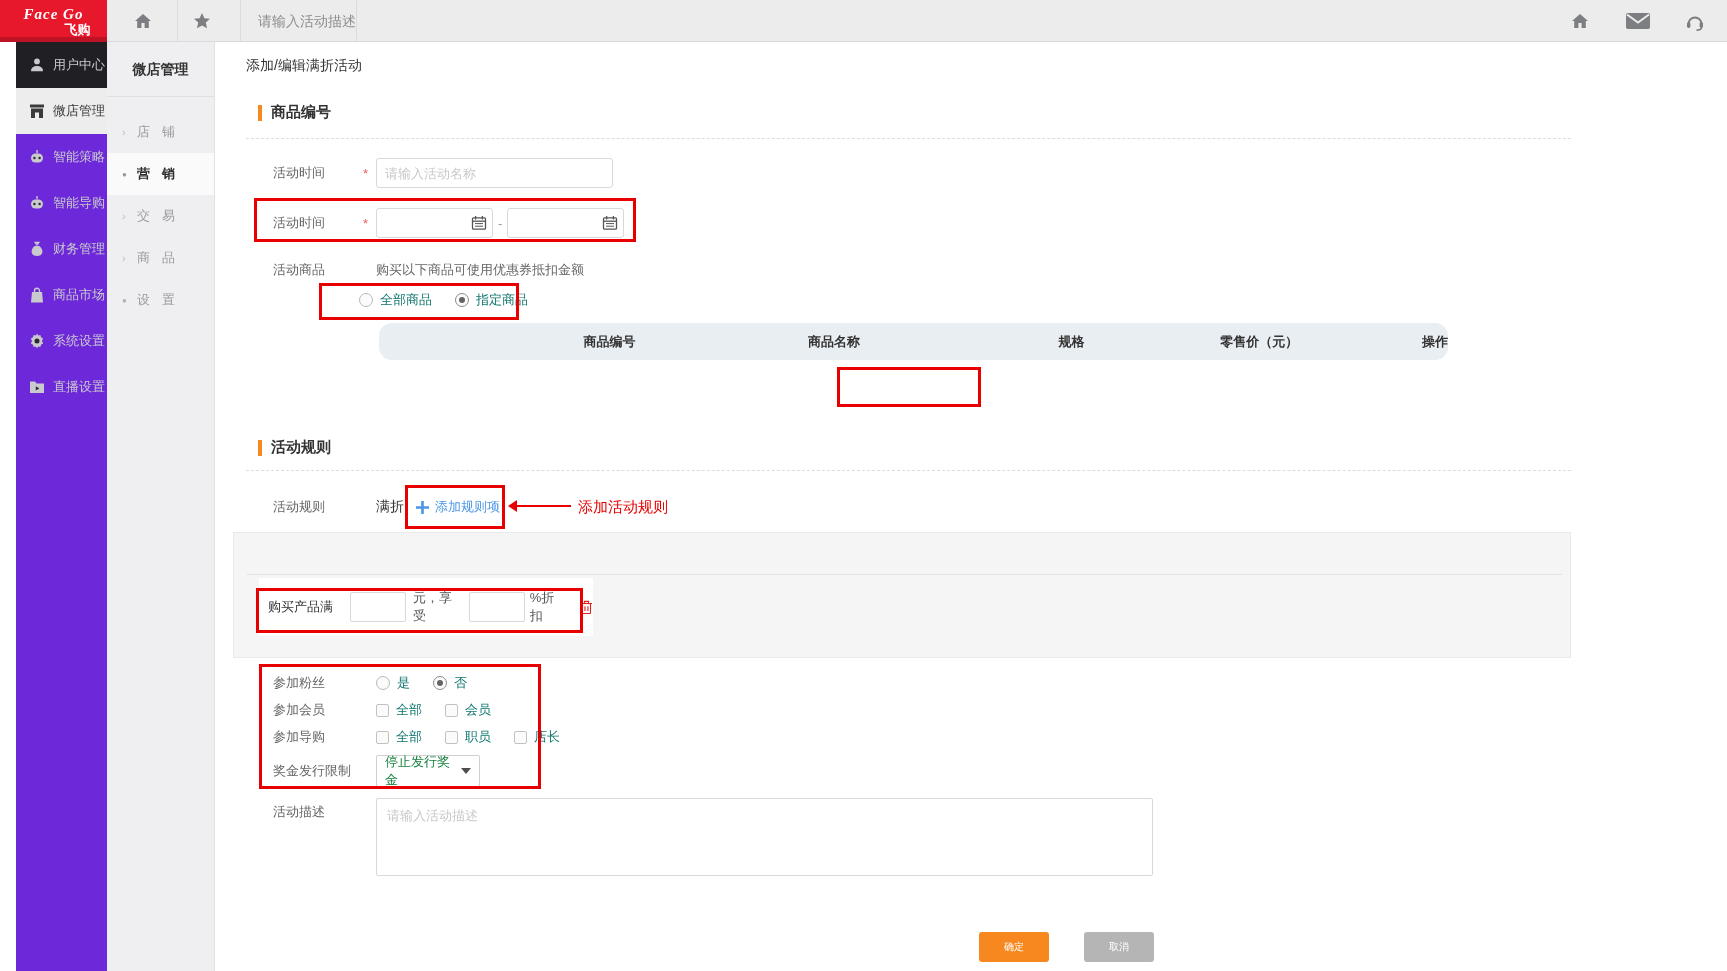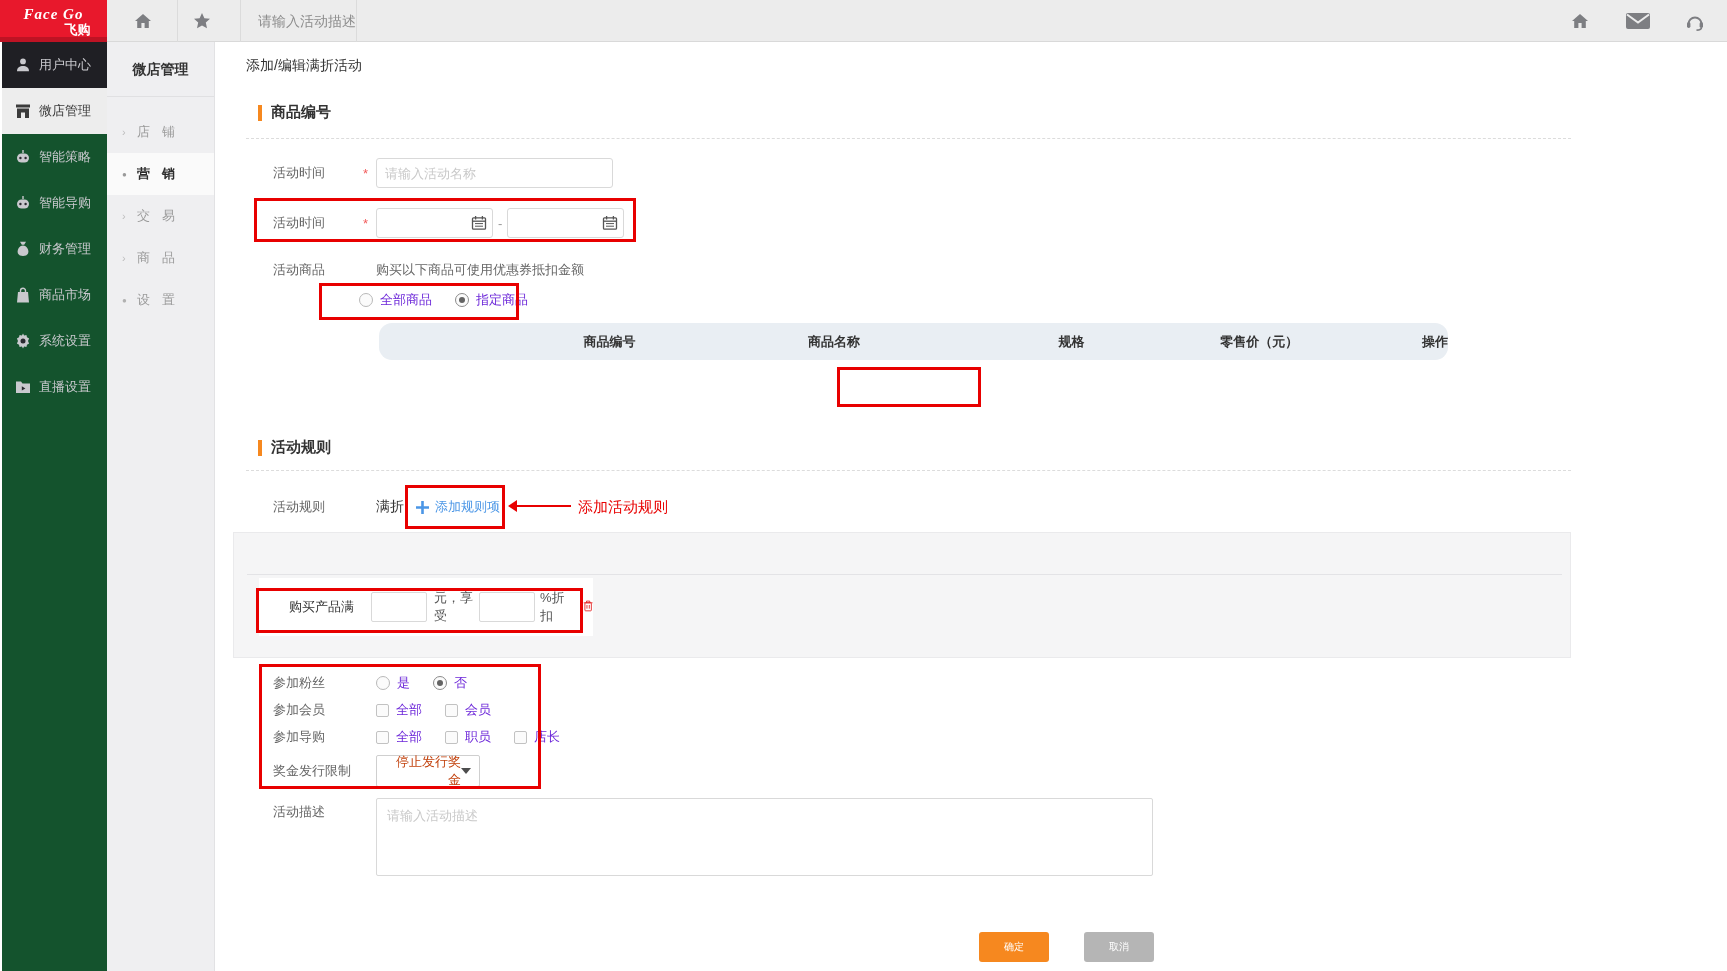--- a/index.html
+++ b/index.html
@@ -11,21 +11,21 @@
   .logo{position:absolute;left:0;top:0;width:107px;height:42px;background:#e8182c;color:#fff;text-align:center;
         box-shadow:inset 0 -5px 0 rgba(0,0,0,.18);display:flex;flex-direction:column;justify-content:center;cursor:pointer;}
   .logo .l1{font-family:"Liberation Serif","DejaVu Serif",serif;font-style:italic;font-weight:bold;font-size:15px;line-height:16px;letter-spacing:1px;}
   .logo .l2{font-size:13px;font-weight:bold;line-height:15px;padding-left:48px;}
   .tb-icon{position:absolute;top:11px;width:20px;height:20px;color:#7d7e82;cursor:pointer;}
   .tb-icon svg{width:100%;height:100%;}
   .tb-div{position:absolute;top:0;width:1px;height:42px;background:#dbdbdb;}
   .tb-company{position:absolute;left:258px;top:0;height:42px;line-height:42px;font-size:14px;color:#8d8d8d;}
 
   
-  .sidenav{position:absolute;left:2px;top:42px;width:120px;bottom:0;background:#14532d;}
+  .sidenav{position:absolute;left:16px;top:42px;width:120px;bottom:0;background:#6d28d9;}
   .sn-item{height:46px;display:flex;align-items:center;padding-left:13px;gap:8px;color:#c9c9ce;font-size:13px;cursor:pointer;box-sizing:border-box;}
   .sn-item .sicon{width:16px;height:16px;flex:none;}
   .sn-item .sicon svg{width:100%;height:100%;}
   .sn-item.dark{background:#1f1f24;}
   .sn-item.active{background:#ededed;color:#3b3b3b;}
 
   
   .submenu{position:absolute;left:107px;top:42px;width:108px;bottom:0;background:#efeff1;border-right:1px solid #e2e2e4;box-sizing:border-box;}
   .sm-title{height:54px;line-height:54px;text-align:center;font-size:14px;font-weight:bold;color:#333;border-bottom:1px solid #e0e0e2;}
   .sm-list{margin-top:14px;}
@@ -51,44 +51,44 @@
   .txt-input::placeholder{color:#c9c9c9;}
   .date-wrap{position:relative;width:117px;height:30px;}
   .date-wrap .txt-input{width:117px;padding-right:26px;}
   .cal{position:absolute;right:6px;top:7px;width:16px;height:16px;cursor:pointer;}
   .sep{margin:0 5px;color:#999;}
 
   .rd{width:14px;height:14px;border:1px solid #b9b9b9;background:#fbfbfb;border-radius:50%;display:inline-block;position:relative;box-sizing:border-box;cursor:pointer;flex:none;}
   .rd.on{border-color:#8b8b8b;}
   .rd.on::after{content:"";position:absolute;left:3px;top:3px;right:3px;bottom:3px;background:#636363;border-radius:50%;}
   .cb{width:13px;height:13px;border:1px solid #c2c2c2;background:#fbfbfb;border-radius:2px;display:inline-block;box-sizing:border-box;cursor:pointer;flex:none;}
-  .opt-lbl{margin-left:7px;color:#6d28d9;}
+  .opt-lbl{margin-left:7px;color:#0f766e;}
   .opt-gap{width:23px;flex:none;}
 
   
   .ptable{position:absolute;left:163px;top:281px;width:1069px;box-sizing:border-box;}
   .pt-head{display:grid;grid-template-columns:24% 21% 21% 20% 14%;height:37px;background:#e9eef3;align-items:center;text-align:right;font-weight:bold;color:#333;font-size:13px;border-radius:13px;}
   .pt-row{height:46px;background:#fff;border:1px solid #ececec;border-top:none;display:flex;align-items:center;justify-content:center;box-sizing:border-box;}
   .blue-link{display:inline-flex;align-items:center;gap:6px;color:#4b96e6;cursor:pointer;font-size:13px;}
   .blue-link .plus{width:13px;height:13px;}
   .blue-link .plus svg{width:100%;height:100%;fill:#4b96e6;}
 
   
   .rule-type{color:#333;font-size:14px;margin-right:12px;}
   .gray-panel{position:absolute;left:17px;top:490px;width:1338px;height:126px;background:#f5f5f6;border:1px solid #eaeaec;box-sizing:border-box;}
   .gray-panel .inner-line{position:absolute;left:13px;right:8px;top:41px;border-top:1px solid #e3e3e6;height:0;}
   .rule-item{position:absolute;left:43px;top:536px;width:334px;height:58px;background:#fff;display:flex;align-items:center;font-size:13px;color:#333;}
-  .rule-item .ri-label{margin-left:30px;width:82px;flex:none;}
+  .rule-item .ri-label{margin-left:9px;width:82px;flex:none;}
   .rule-item .ri-input{width:56px;height:30px;box-sizing:border-box;border:1px solid #d9d9d9;border-radius:2px;font-family:inherit;font-size:13px;padding:0 5px;outline:none;}
   .rule-item .ri-mid{margin:0 4px 0 7px;color:#555;font-family:Liberation Mono, monospace;}
   .rule-item .ri-suf{margin-left:5px;color:#555;}
   .trash{width:13px;height:15px;margin-left:13px;cursor:pointer;}
 
   .bonus-select{position:absolute;left:160px;top:713px;width:104px;height:32px;border:1px solid #cfcfcf;border-radius:2px;background:#fff;
-                display:flex;align-items:center;justify-content:space-between;padding:0 8px;box-sizing:border-box;color:#c2410c;cursor:pointer;text-align:right;}
+                display:flex;align-items:center;justify-content:space-between;padding:0 8px;box-sizing:border-box;color:#15803d;cursor:pointer;}
   .caret{width:0;height:0;border-left:5px solid transparent;border-right:5px solid transparent;border-top:6px solid #4d4d4d;}
 
   .desc-area{position:absolute;left:160px;top:756px;width:777px;height:78px;box-sizing:border-box;border:1px solid #d9d9d9;border-radius:2px;
              resize:none;font-family:inherit;font-size:13px;color:#333;padding:8px 10px;outline:none;}
   .desc-area::placeholder{color:#c9c9c9;}
 
   .btn{position:absolute;width:70px;height:30px;border:none;border-radius:3px;color:#fff;font-size:10px;font-family:inherit;cursor:pointer;}
   .btn.ok{left:763px;top:890px;background:#f6881f;}
   .btn.cancel{left:868px;top:890px;background:#b5b5b5;}
 

